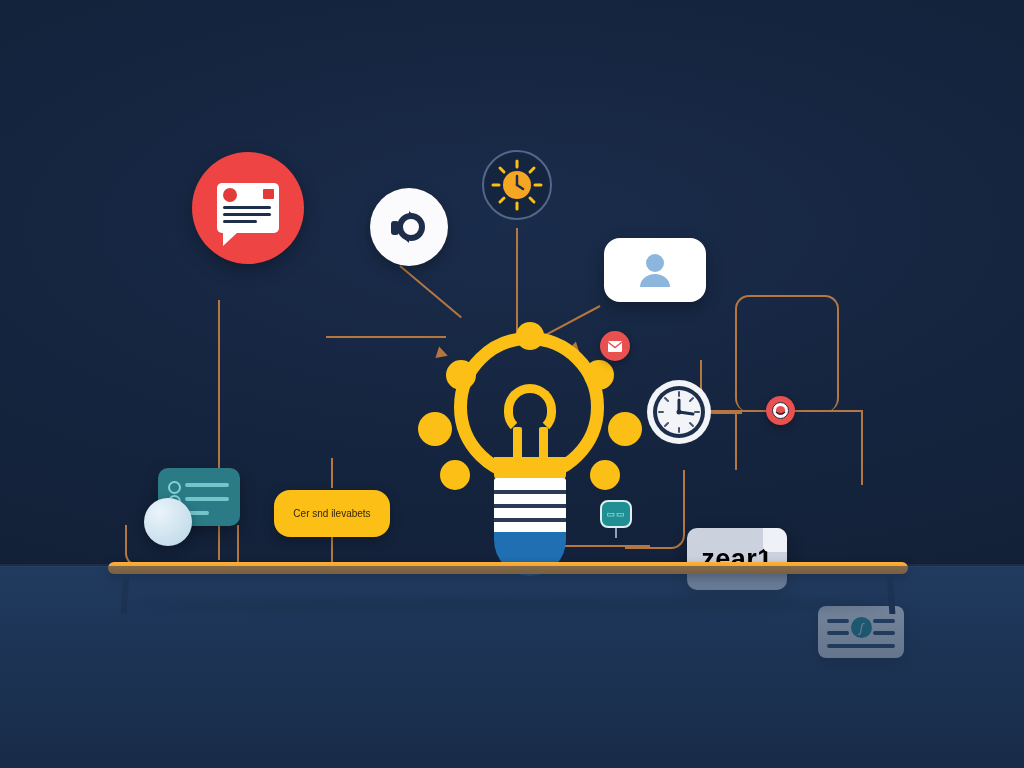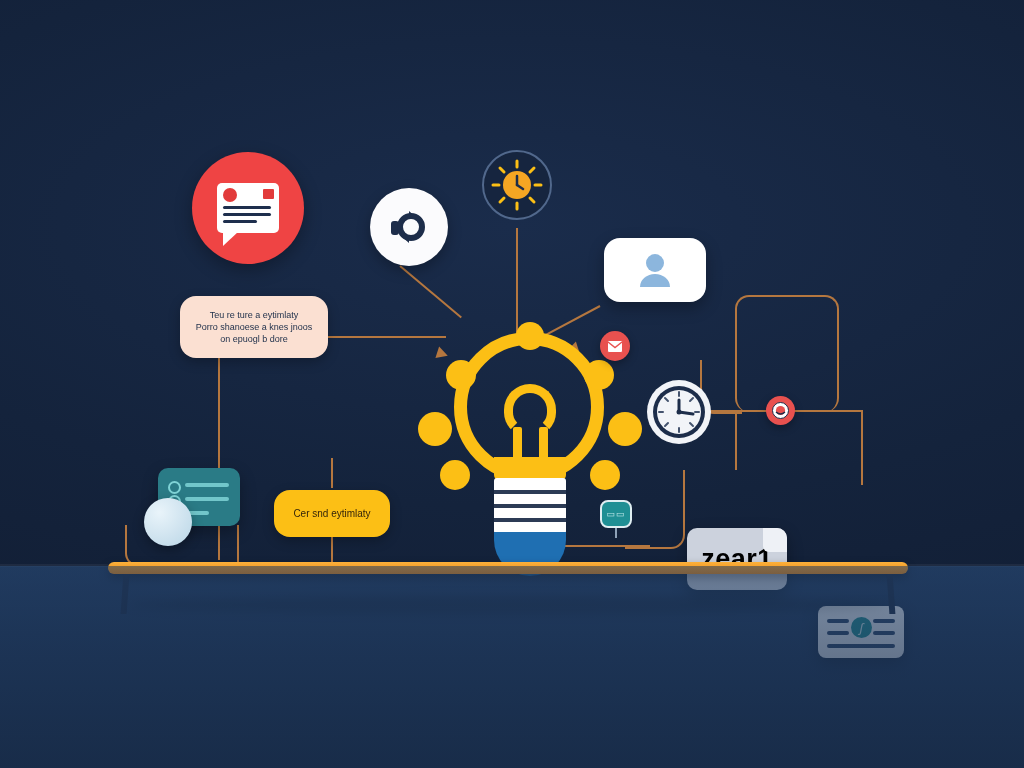--- a/index.html
+++ b/index.html
@@ -231,31 +231,24 @@
     </div>
 
     <div class="node badge-red" style="left:766px;top:396px;width:29px;height:29px;">
       <svg width="17" height="17" viewBox="0 0 17 17">
         <circle cx="8.5" cy="8.5" r="8" fill="#fff" stroke="#1d2d4a"></circle>
         <circle cx="8.5" cy="8.5" r="4.6" fill="#e8514f"></circle>
         <path d="M4 10 q4.5 4 9 0" fill="none" stroke="#1d2d4a" stroke-width="1.4"></path>
       </svg>
     </div>
 
-    <div class="node pill cream" style="left:180px;top:296px;width:148px;height:62px;">
-      <div style="font-size:9px;">
-        <div>Teu re ture a eytimlaty</div>
-        <div>Porro shanoese a knes jnoos</div>
-        <div>on epuogl b dore</div>
-      </div>
-    </div>
 
 
     <div class="node pill amber" style="left:274px;top:490px;width:116px;height:47px;">
-      <div style="font-size:10px;">Cer snd eytimlaty</div>
+      <div style="font-size:10px;">Cer snd ilevabets</div>
     </div>
 
     <div class="node teal-card" style="left:158px;top:468px;width:82px;height:58px;">
       <div class="teal-check" style="left:10px;top:13px;"></div>
       <div class="teal-check" style="left:10px;top:27px;"></div>
       <div class="teal-line" style="left:27px;top:15px;width:44px;"></div>
       <div class="teal-line" style="left:27px;top:29px;width:44px;"></div>
       <div class="teal-line" style="left:27px;top:43px;width:24px;"></div>
     </div>
     <div class="lens" style="left:144px;top:498px;width:48px;height:48px;"></div>

